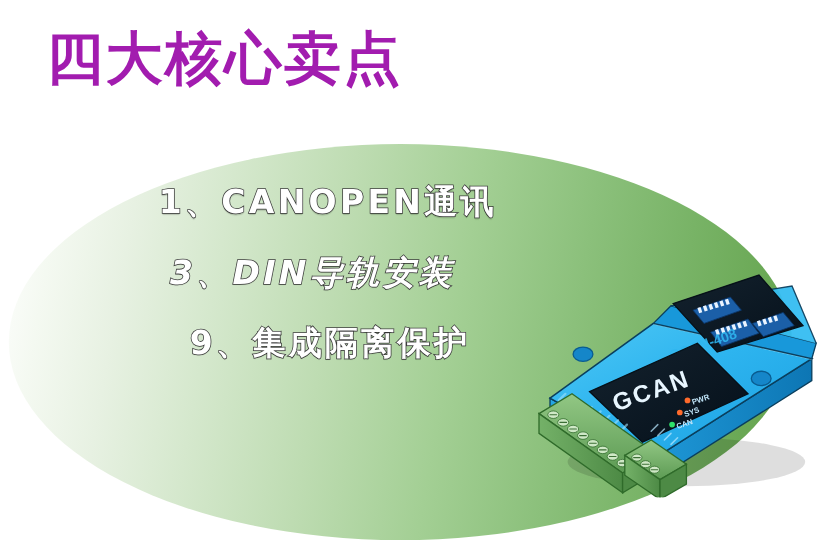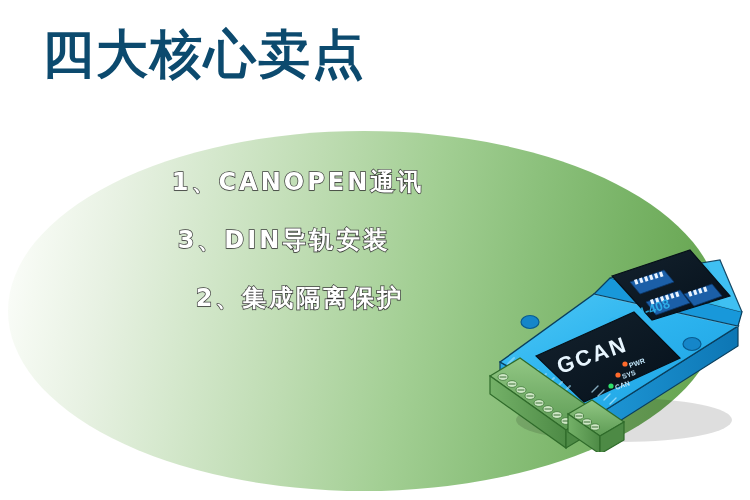--- a/index.html
+++ b/index.html
@@ -12,21 +12,21 @@
   }
   #stage{position:absolute;inset:0;width:750px;height:500px;overflow:hidden;background:#fff;}
 
   
   .title{
     position:absolute;
     left:42px; top:26px;
     font-size:52px;
     font-weight:700;
     letter-spacing:2px;
-    color:#0c4a6e;
+    color:#a21caf;
     line-height:1.1;
     white-space:nowrap;
     font-family:"DejaVu Sans","Liberation Sans",sans-serif;
   }
 
   
   .ellipse{
     position:absolute;
     left:8px; top:131px;
     width:712px; height:360px;
@@ -46,35 +46,35 @@
 
   
   .features{
     position:absolute;
     left:0; top:170px;
     width:560px;
     z-index:4;
   }
   .feature{
     text-align:center;
-    font-size:24px;
+    font-size:30px;
     font-weight:700;
     color:#ffffff;
     letter-spacing:3px;
     line-height:1;
     margin-bottom:34px;
     white-space:nowrap;
     font-family:"DejaVu Sans","Liberation Sans",sans-serif;
     -webkit-text-stroke:1.4px #3c3c3c;
     paint-order:stroke fill;
     text-shadow:0 1px 1px rgba(0,0,0,0.18);
   }
   .f1{padding-left:36px;}
   .f2{padding-left:0px;}
-  .f3{padding-left:8px;}
+  .f3{padding-left:8px;font-style:italic;}
   .f4{padding-left:40px;}
 
   
   .device{
     position:absolute;
     left:484px; top:216px;
     width:266px; height:236px;
     z-index:5;
   }
   .device svg{display:block;}
@@ -84,21 +84,21 @@
 
 <div id="stage">
 
   <div class="title">四大核心卖点</div>
 
   <div class="ellipse"></div>
 
   <div class="features">
     <div class="feature f1">1、CANOPEN通讯</div>
     <div class="feature f3">3、DIN导轨安装</div>
-    <div class="feature f4">2、集成隔离保护</div>
+    <div class="feature f4">9、集成隔离保护</div>
   </div>
 
   <div class="device">
     <svg viewBox="0 0 266 236" width="266" height="236" xmlns="http://www.w3.org/2000/svg">
       <defs>
         <linearGradient id="gBodyTop" x1="0" y1="0" x2="1" y2="1">
           <stop offset="0" stop-color="#4fc8f5"></stop>
           <stop offset="0.45" stop-color="#2db4ef"></stop>
           <stop offset="1" stop-color="#1a9fe0"></stop>
         </linearGradient>

